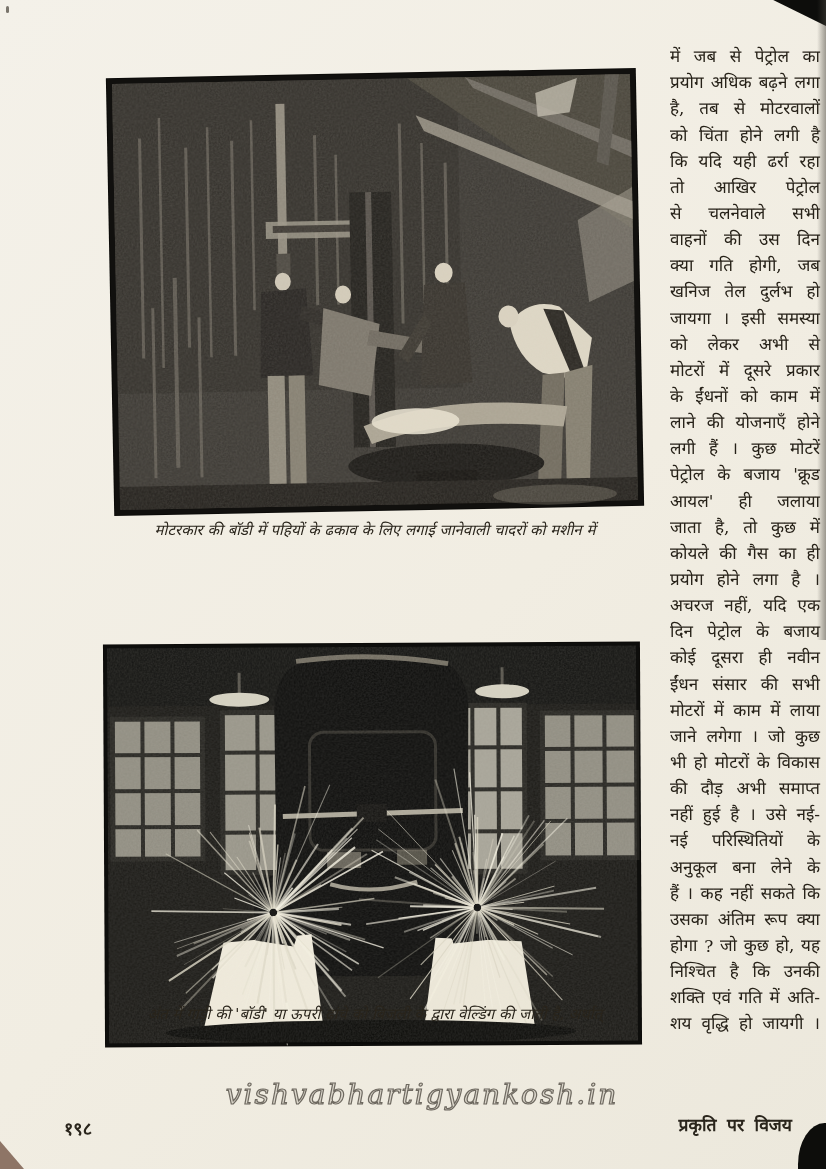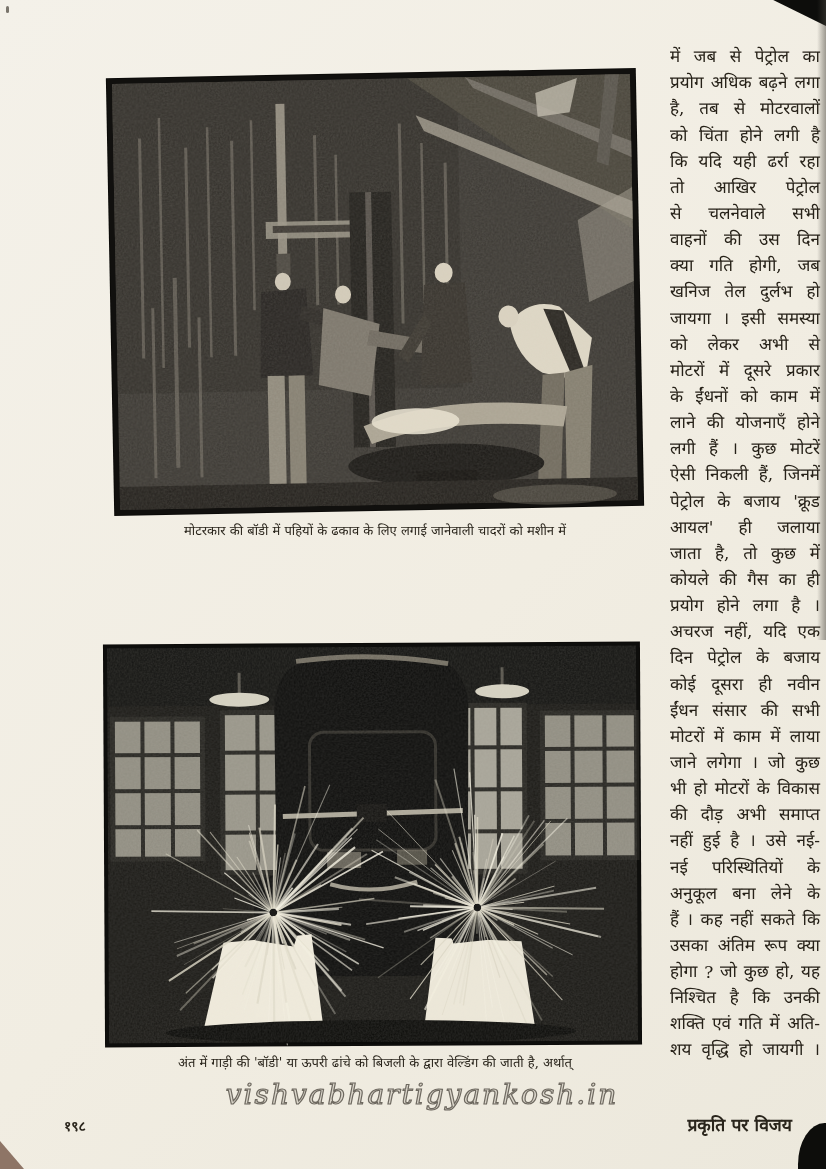--- a/index.html
+++ b/index.html
@@ -25,37 +25,37 @@
   .speck-tl{position:absolute;top:6px;left:6px;width:3px;height:7px;background:#7a756c;border-radius:2px;}
   .edge-right{position:absolute;top:0;right:0;width:9px;height:640px;
     background:linear-gradient(to left,rgba(70,67,60,.5),rgba(70,67,60,0));}
   
   .photo{position:absolute;background:#11100e;box-shadow:0 0 0 1px #0d0c0a;}
   .photo svg{display:block;width:100%;height:100%;}
   .photo-1{left:111px;top:74px;width:528px;height:436px;transform:rotate(-1.1deg);}
   .photo-2{left:105px;top:644px;width:535px;height:401px;transform:rotate(-0.3deg);}
   
   .caption{position:absolute;left:92px;width:566px;text-align:center;
-    font-size:13px;line-height:25px;font-weight:500;color:#29241b;}
+    font-size:15px;line-height:25px;font-weight:500;color:#29241b;font-style:italic;}
   .caption-1{top:518px;}
-  .caption-2{top:1050px;}
+  .caption-2{top:1002px;}
   
   .right-col{position:absolute;left:670px;top:41px;width:150px;
     font-size:17px;font-weight:500;color:#262118;}
   .t-line{display:flex;justify-content:space-between;height:26.15px;
     align-items:flex-end;white-space:nowrap;}
   
   .watermark{position:absolute;left:182px;top:1078px;width:480px;text-align:center;
     font-family:"DejaVu Serif", serif;font-style:italic;font-size:28px;letter-spacing:2px;
     color:rgba(125,120,110,0.18);
     -webkit-text-stroke:1.2px #6e6960;
     pointer-events:none;}
   
-  .page-number{position:absolute;left:64px;top:1116px;font-size:14px;font-weight:600;color:#2a251c;}
-  .footer-right{position:absolute;right:34px;top:1112px;font-size:17.5px;font-weight:600;color:#2a251c;}
+  .page-number{position:absolute;left:64px;top:1116px;font-size:18px;font-weight:600;color:#2a251c;}
+  .footer-right{position:absolute;right:34px;top:1112px;font-size:17.5px;font-weight:600;color:#2a251c;font-family:Liberation Mono, monospace;}
 </style>
 </head>
 <body>
 
 <div class="page">
 
   <div class="corner-tr"></div>
   <div class="corner-br"></div>
   <div class="corner-bl"></div>
   <div class="speck-tl"></div>
@@ -497,26 +497,20 @@
         <span>होने</span>
       </div>
       <div class="t-line">
         <span>लगी</span>
         <span>हैं</span>
         <span>।</span>
         <span>कुछ</span>
         <span>मोटरें</span>
       </div>
       <div class="t-line">
-        <span>ऐसी</span>
-        <span>निकली</span>
-        <span>हैं,</span>
-        <span>जिनमें</span>
-      </div>
-      <div class="t-line">
         <span>पेट्रोल</span>
         <span>के</span>
         <span>बजाय</span>
         <span>'क्रूड</span>
       </div>
       <div class="t-line">
         <span>आयल'</span>
         <span>ही</span>
         <span>जलाया</span>
       </div>

